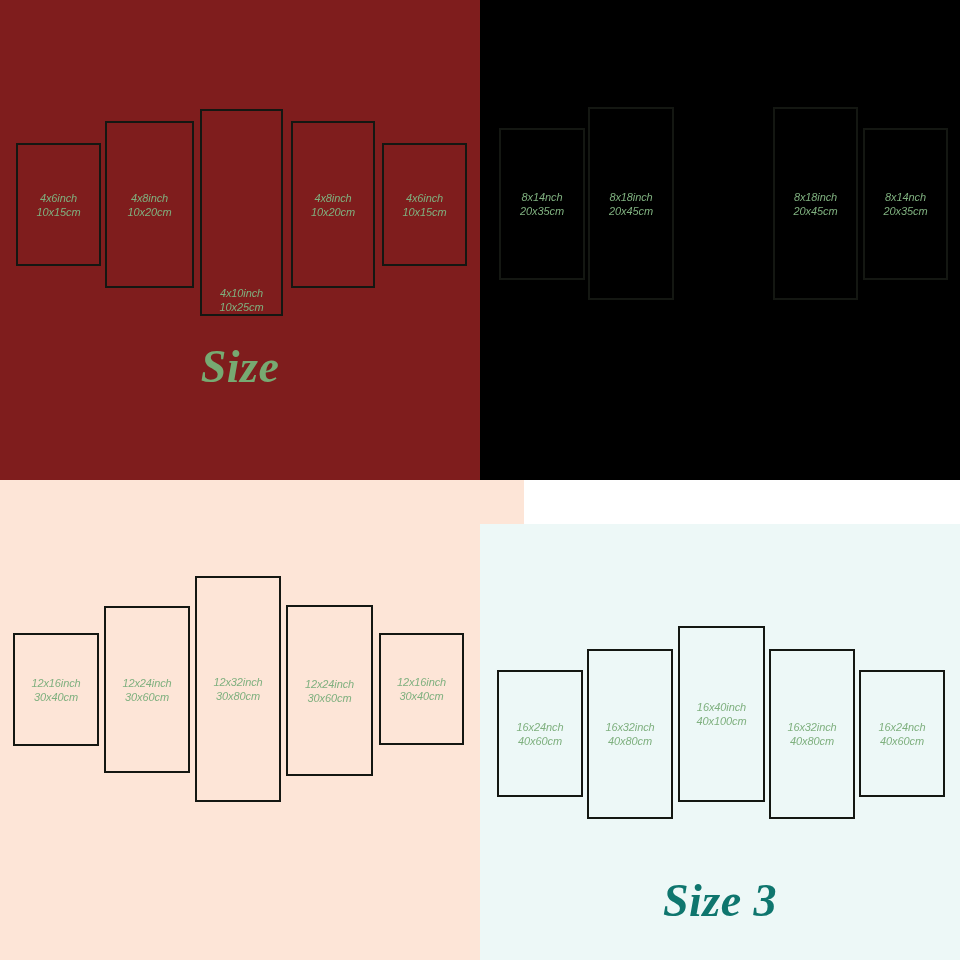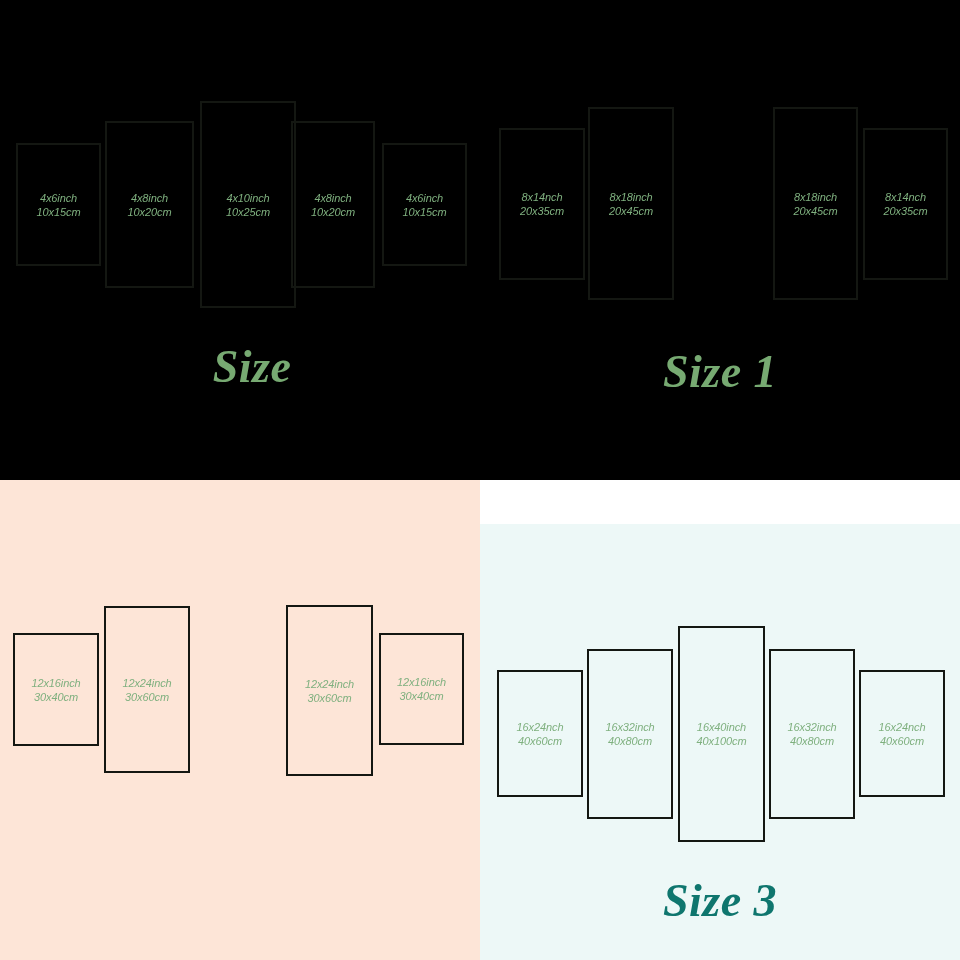--- a/index.html
+++ b/index.html
@@ -15,21 +15,21 @@
     font-family: "Liberation Sans", sans-serif;
   }
   .quadrant {
     position: absolute;
     width: 480px;
     height: 480px;
     overflow: hidden;
   }
   .q-tl { left: 0;    top: 0; }
   .q-tr { left: 480px; top: 0; }
-  .q-bl { left: 0;    top: 480px; }
+  .q-bl { left: 0;    top: 480px; padding-left: 44px; }
   .q-br { left: 480px; top: 480px; margin-top: 44px; }
 
   .panel-group {
     position: absolute;
     left: 0;
     top: 0;
     width: 480px;
     height: 480px;
   }
   .panel {
@@ -64,54 +64,54 @@
     font-size: 46px;
     color: #77aa72;
     letter-spacing: 0.5px;
     user-select: none;
   }
 </style>
 </head>
 <body>
 
 <div id="canvas">
-    <div class="quadrant q-tl" style="background: #000000;">
+    <div class="quadrant q-tl" style="background: #7f1d1d;">
       <div class="panel-group">
         <div class="panel" style="left: 16px; top: 143px; width: 85px; height: 123px; border-color: rgb(20, 23, 18);">
           <div class="panel-label" style="color: rgb(127, 176, 127);">
             <span class="ln">4x6inch</span>
             <span class="ln">10x15cm</span>
           </div>
         </div>
         <div class="panel" style="left: 105px; top: 121px; width: 89px; height: 167px; border-color: rgb(20, 23, 18);">
           <div class="panel-label" style="color: rgb(127, 176, 127);">
             <span class="ln">4x8inch</span>
             <span class="ln">10x20cm</span>
           </div>
         </div>
-        <div class="panel" style="left: 200px; top: 101px; width: 96px; height: 207px; border-color: rgb(20, 23, 18);">
+        <div class="panel" style="left: 200px; top: 109px; width: 83px; height: 207px; border-color: rgb(20, 23, 18); justify-content: flex-end;">
           <div class="panel-label" style="color: rgb(127, 176, 127);">
             <span class="ln">4x10inch</span>
             <span class="ln">10x25cm</span>
           </div>
         </div>
         <div class="panel" style="left: 291px; top: 121px; width: 84px; height: 167px; border-color: rgb(20, 23, 18);">
           <div class="panel-label" style="color: rgb(127, 176, 127);">
             <span class="ln">4x8inch</span>
             <span class="ln">10x20cm</span>
           </div>
         </div>
         <div class="panel" style="left: 382px; top: 143px; width: 85px; height: 123px; border-color: rgb(20, 23, 18);">
           <div class="panel-label" style="color: rgb(127, 176, 127);">
             <span class="ln">4x6inch</span>
             <span class="ln">10x15cm</span>
           </div>
         </div>
       </div>
-      <div class="size-title" style="top: 340px; color: rgb(119, 170, 114); padding-left: 12px;">Size</div>
+      <div class="size-title" style="top: 340px; color: rgb(119, 170, 114);">Size</div>
     </div>
     <div class="quadrant q-tr" style="background: #000000;">
       <div class="panel-group">
         <div class="panel" style="left: 19px; top: 128px; width: 86px; height: 152px; border-color: rgb(20, 23, 18);">
           <div class="panel-label" style="color: rgb(127, 176, 127);">
             <span class="ln">8x14nch</span>
             <span class="ln">20x35cm</span>
           </div>
         </div>
         <div class="panel" style="left: 108px; top: 107px; width: 86px; height: 193px; border-color: rgb(20, 23, 18);">
@@ -126,36 +126,41 @@
             <span class="ln">20x45cm</span>
           </div>
         </div>
         <div class="panel" style="left: 383px; top: 128px; width: 85px; height: 152px; border-color: rgb(20, 23, 18);">
           <div class="panel-label" style="color: rgb(127, 176, 127);">
             <span class="ln">8x14nch</span>
             <span class="ln">20x35cm</span>
           </div>
         </div>
       </div>
-      <div class="size-title" style="top: 345px; color: rgb(119, 170, 114);">Size 1</div>
     </div>
     <div class="quadrant q-bl" style="background: rgb(253, 229, 215);">
       <div class="panel-group">
         <div class="panel" style="left: 13px; top: 153px; width: 86px; height: 113px; border-color: rgb(20, 23, 18);">
           <div class="panel-label" style="color: rgb(127, 176, 127);">
             <span class="ln">12x16inch</span>
             <span class="ln">30x40cm</span>
           </div>
         </div>
         <div class="panel" style="left: 104px; top: 126px; width: 86px; height: 167px; border-color: rgb(20, 23, 18);">
           <div class="panel-label" style="color: rgb(127, 176, 127);">
             <span class="ln">12x24inch</span>
             <span class="ln">30x60cm</span>
           </div>
         </div>
+        <div class="panel" style="left: 195px; top: 96px; width: 86px; height: 226px; border-color: rgb(20, 23, 18);">
+          <div class="panel-label" style="color: rgb(127, 176, 127);">
+            <span class="ln">12x32inch</span>
+            <span class="ln">30x80cm</span>
+          </div>
+        </div>
         <div class="panel" style="left: 286px; top: 125px; width: 87px; height: 171px; border-color: rgb(20, 23, 18);">
           <div class="panel-label" style="color: rgb(127, 176, 127);">
             <span class="ln">12x24inch</span>
             <span class="ln">30x60cm</span>
           </div>
         </div>
         <div class="panel" style="left: 379px; top: 153px; width: 85px; height: 112px; border-color: rgb(20, 23, 18);">
           <div class="panel-label" style="color: rgb(127, 176, 127);">
             <span class="ln">12x16inch</span>
             <span class="ln">30x40cm</span>
@@ -170,21 +175,21 @@
             <span class="ln">16x24nch</span>
             <span class="ln">40x60cm</span>
           </div>
         </div>
         <div class="panel" style="left: 107px; top: 125px; width: 86px; height: 170px; border-color: rgb(20, 23, 18);">
           <div class="panel-label" style="color: rgb(127, 176, 127);">
             <span class="ln">16x32inch</span>
             <span class="ln">40x80cm</span>
           </div>
         </div>
-        <div class="panel" style="left: 198px; top: 102px; width: 87px; height: 216px; border-color: rgb(20, 23, 18);">
+        <div class="panel" style="left: 198px; top: 102px; width: 87px; height: 176px; border-color: rgb(20, 23, 18);">
           <div class="panel-label" style="color: rgb(127, 176, 127);">
             <span class="ln">16x40inch</span>
             <span class="ln">40x100cm</span>
           </div>
         </div>
         <div class="panel" style="left: 289px; top: 125px; width: 86px; height: 170px; border-color: rgb(20, 23, 18);">
           <div class="panel-label" style="color: rgb(127, 176, 127);">
             <span class="ln">16x32inch</span>
             <span class="ln">40x80cm</span>
           </div>

